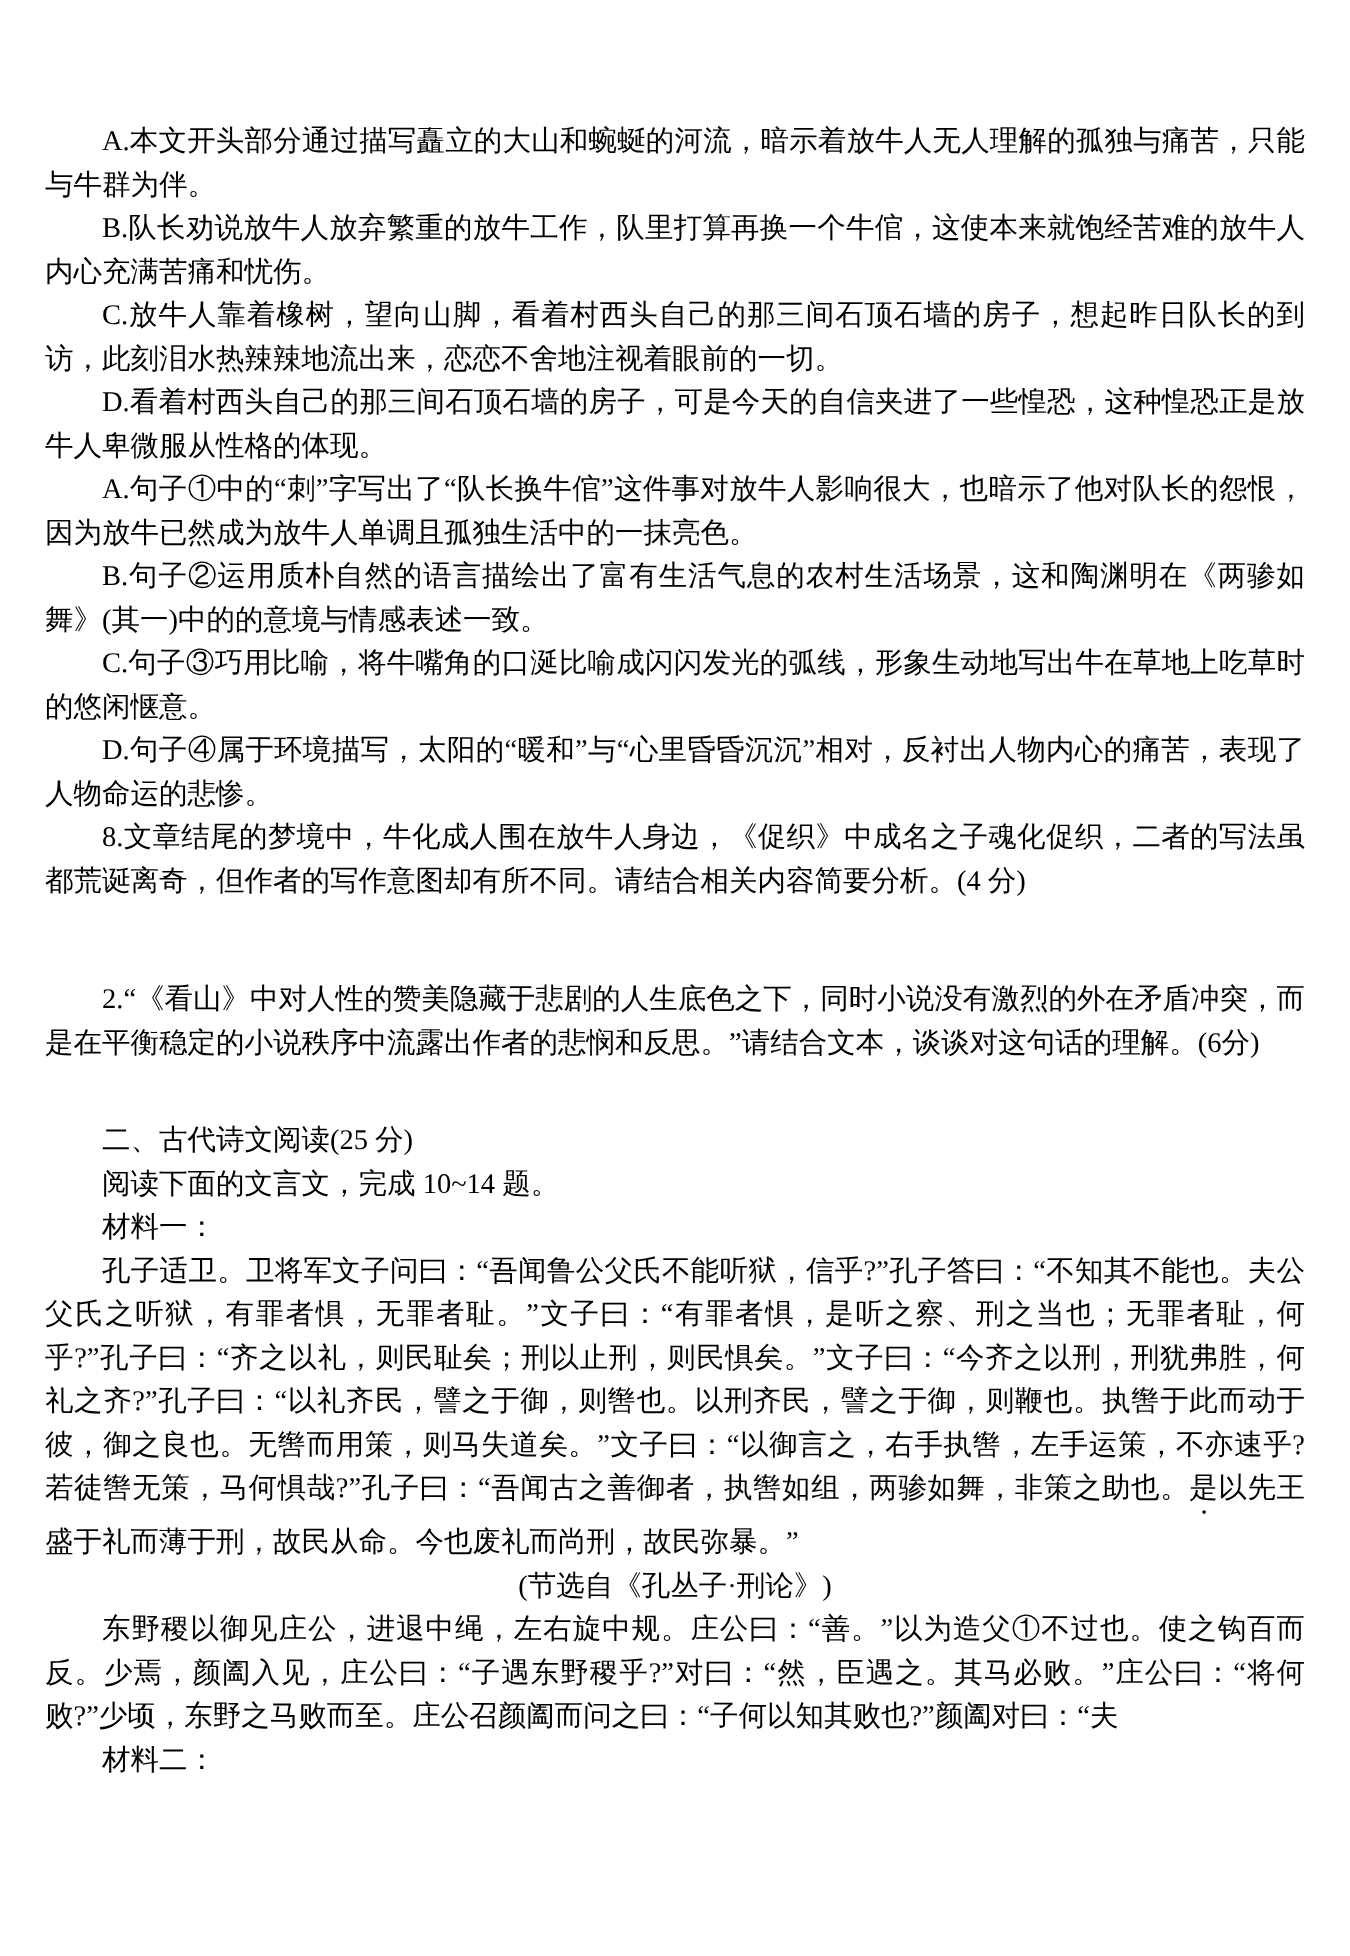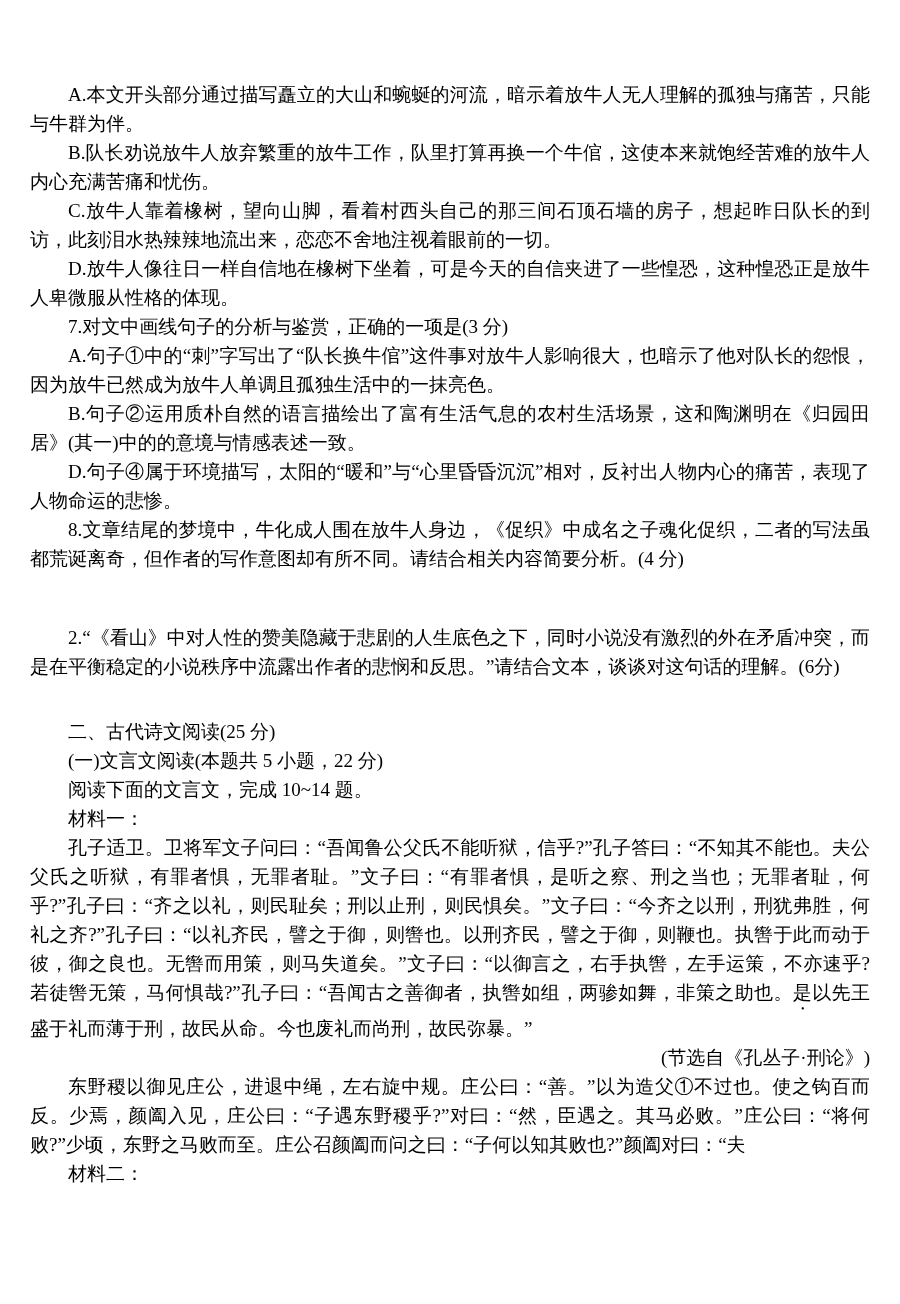--- a/index.html
+++ b/index.html
@@ -17,21 +17,21 @@
     overflow: hidden;
   }
   .doc { width: 100%; }
   .para {
     margin: 0;
     text-indent: 2em;
     text-align: justify;
     word-break: break-all;
   }
   .para.right {
-    text-align: right;
+    text-align: center;
     text-indent: 0;
   }
   .seg { white-space: pre-wrap; }
   .u {
     text-underline-offset: 4px;
   }
   .dot {
     -webkit-text-emphasis: filled dot;
     -webkit-text-emphasis-position: under;
     text-emphasis: filled dot;
@@ -40,31 +40,30 @@
   .spacer { width: 100%; }
 </style>
 </head>
 <body>
 
 <div class="page">
   <div class="doc">
       <p class="para"><span class="seg">A.本文开头部分通过描写矗立的大山和蜿蜒的河流，暗示着放牛人无人理解的孤独与痛苦，只能与牛群为伴。</span></p>
       <p class="para"><span class="seg">B.队长劝说放牛人放弃繁重的放牛工作，队里打算再换一个牛倌，这使本来就饱经苦难的放牛人内心充满苦痛和忧伤。</span></p>
       <p class="para"><span class="seg">C.放牛人靠着橡树，望向山脚，看着村西头自己的那三间石顶石墙的房子，想起昨日队长的到访，此刻泪水热辣辣地流出来，恋恋不舍地注视着眼前的一切。</span></p>
-      <p class="para"><span class="seg">D.放牛人像往日一样自信地在橡树下坐着，可是今天的自信夹进了一些惶恐，这种惶恐正是放牛人卑微服从性格的体现。</span></p>
-      <p class="para"><span class="seg">7.对文中画线句子的分析与鉴赏，正确的一项是(3 分)</span></p>
+      <p class="para"><span class="seg">D.看着村西头自己的那三间石顶石墙的房子，可是今天的自信夹进了一些惶恐，这种惶恐正是放牛人卑微服从性格的体现。</span></p>
       <p class="para"><span class="seg">A.句子①中的“刺”字写出了“队长换牛倌”这件事对放牛人影响很大，也暗示了他对队长的怨恨，因为放牛已然成为放牛人单调且孤独生活中的一抹亮色。</span></p>
-      <p class="para"><span class="seg">B.句子②运用质朴自然的语言描绘出了富有生活气息的农村生活场景，这和陶渊明在《归园田居》(其一)中的的意境与情感表述一致。</span></p>
+      <p class="para"><span class="seg">B.句子②运用质朴自然的语言描绘出了富有生活气息的农村生活场景，这和陶渊明在《两骖如舞》(其一)中的的意境与情感表述一致。</span></p>
+      <p class="para"><span class="seg">C.句子③巧用比喻，将牛嘴角的口涎比喻成闪闪发光的弧线，形象生动地写出牛在草地上吃草时的悠闲惬意。</span></p>
       <p class="para"><span class="seg">D.句子④属于环境描写，太阳的“暖和”与“心里昏昏沉沉”相对，反衬出人物内心的痛苦，表现了人物命运的悲惨。</span></p>
       <p class="para"><span class="seg">8.文章结尾的梦境中，牛化成人围在放牛人身边，《促织》中成名之子魂化促织，二者的写法虽都荒诞离奇，但作者的写作意图却有所不同。请结合相关内容简要分析。(4 分)</span></p>
       <div class="spacer" style="height: 50px;"></div>
       <p class="para"><span class="seg">2.“《看山》中对人性的赞美隐藏于悲剧的人生底色之下，同时小说没有激烈的外在矛盾冲突，而是在平衡稳定的小说秩序中流露出作者的悲悯和反思。”请结合文本，谈谈对这句话的理解。(6分)</span></p>
       <div class="spacer" style="height: 36px;"></div>
       <p class="para"><span class="seg">二、古代诗文阅读(25 分)</span></p>
-      <p class="para"><span class="seg">(一)文言文阅读(本题共 5 小题，22 分)</span></p>
       <p class="para"><span class="seg">阅读下面的文言文，完成 10~14 题。</span></p>
       <p class="para"><span class="seg">材料一：</span></p>
       <p class="para"><span class="seg">孔子适卫。卫将军文子问曰：“吾闻鲁公父氏不能听狱，信乎?”孔子答曰：“不知其不能也。夫公父氏之听狱，有罪者惧，无罪者耻。”文子曰：“有罪者惧，是听之察、刑之当也；无罪者耻，何乎?”孔子曰：“</span><span class="seg u">齐之以礼，则民耻矣；刑以止刑，则民惧矣</span><span class="seg">。”文子曰：“今齐之以刑，刑犹弗胜，何礼之齐?”孔子曰：“以礼齐民，譬之于御，则辔也。以刑齐民，譬之于御，则鞭也。执辔于此而动于彼，御之良也。无辔而用策，则马失道矣。”文子曰：“以御言之，右手执辔，左手运策，不亦速乎? 若徒辔无策，马何惧哉?”孔子曰：“吾闻古之善御者，执辔如组，两骖如舞，非策之助也。</span><span class="seg dot">是</span><span class="seg">以先王盛于礼而薄于刑，故民从命。今也废礼而尚刑，故民弥暴。”</span></p>
       <p class="para right"><span class="seg">(节选自《孔丛子·刑论》)</span></p>
       <p class="para"><span class="seg u">东野稷以御见庄公，进退中绳，左右旋中规</span><span class="seg">。庄公曰：“善。”以为造父①不过也。使之钩百而反。少焉，颜阖入见，庄公曰：“子遇东野稷乎?”对曰：“然，臣遇之。其马必败。”庄公曰：“将何败?”少顷，东野之马败而至。庄公召颜阖而问之曰：“子何以知其败也?”颜阖对曰：“夫</span></p>
       <p class="para"><span class="seg">材料二：</span></p>
     </div>
 </div>
 
 </body></html>

